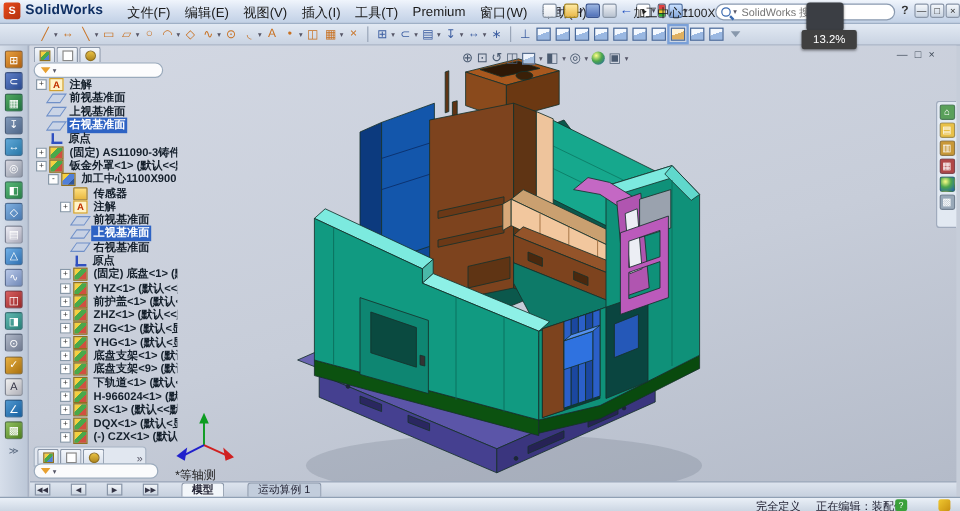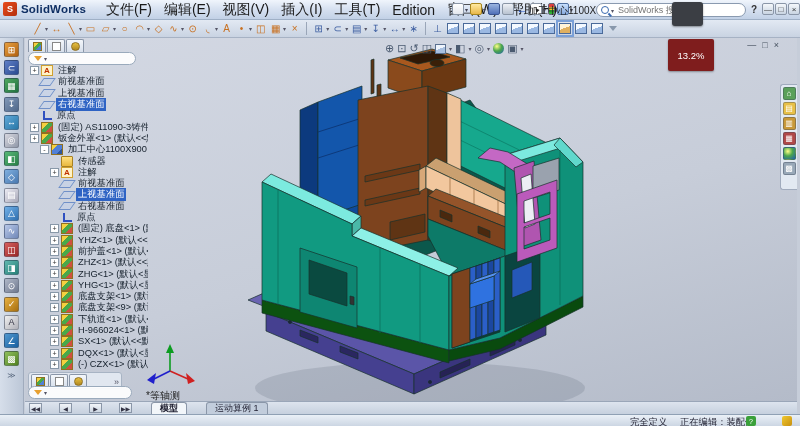--- a/index.html
+++ b/index.html
@@ -9,21 +9,21 @@
   .abs{position:absolute;}
 
   
   .titlebar{left:0;top:0;width:800px;height:20px;
     background:linear-gradient(#f0f5fc,#d8e2f1 45%,#c2d1e6);border-bottom:1px solid #9fb0c6;}
   .logo{left:3px;top:2px;display:flex;align-items:center;gap:4px;}
   .logo-sq{width:14px;height:14px;background:linear-gradient(135deg,#e84b1c,#b4300e);border-radius:2px;
     color:#fff;font-weight:bold;font-size:9px;display:flex;align-items:center;justify-content:center;}
   .logo-tx{font-weight:bold;font-size:11.5px;color:#0f2f63;letter-spacing:.2px;}
   #menus{left:100px;top:0;height:20px;display:flex;align-items:center;}
-  .menu-item{padding:0 6px;font-size:14px;cursor:default;}
+  .menu-item{padding:0 6px;font-size:11px;cursor:default;}
   #quick{left:452px;top:3px;display:flex;align-items:center;gap:2px;}
   .qiw{display:inline-flex;align-items:center;gap:1px;}
   .qi{width:12px;height:12px;border-radius:2px;display:inline-flex;align-items:center;justify-content:center;font-size:8px;}
   .qi-new{background:linear-gradient(#fff,#e4e8ee);border:1px solid #8a96a6;}
   .qi-open{background:linear-gradient(#ffe9a0,#e8b84a);border:1px solid #a8861e;}
   .qi-save{background:linear-gradient(#9ab4e0,#5070b8);border:1px solid #3a5490;}
   .qi-print{background:linear-gradient(#eef1f6,#b8c2d0);border:1px solid #8a96a6;}
   .qi-undo{color:#2050c0;font-size:11px;font-weight:bold;}
   .qi-select{background:#fff;border:1px solid #8a96a6;color:#222;}
   .qi-select::after{content:"▲";font-size:7px;transform:rotate(-38deg);display:block;}
@@ -93,38 +93,38 @@
   .pti-1{background:#fff;border:1px solid #888;}
   .pti-2{background:linear-gradient(#e8c040,#b08820);border-radius:50%;border:1px solid #907020;}
   .filterrow{left:28px;top:52px;width:108px;height:13px;background:rgba(255,255,255,.92);
     border:1px solid #9aaabc;border-radius:7px;display:flex;align-items:center;padding:0 5px;gap:2px;}
   .fcaret{font-size:6px;color:#556;}
   .tree{left:28px;top:65px;width:120px;height:306px;overflow:hidden;}
   .trow{display:flex;align-items:center;height:11.3px;white-space:nowrap;cursor:default;}
   .exp{width:9px;height:9px;border:1px solid #8898a8;background:#fff;font-size:7px;line-height:7px;
     text-align:center;color:#333;margin-right:2px;flex:none;}
   .expsp{width:11px;flex:none;}
-  .ttxt{font-size:9.3px;color:#15202c;padding:0 2px;overflow:hidden;}
+  .ttxt{font-size:9.3px;color:#15202c;padding:0 2px;overflow:hidden;font-weight:bold;}
   .trow.sel .ttxt{background:#2e63c4;color:#fff;}
   .tic{width:12px;height:11px;margin-right:3px;flex:none;}
   .tic-ann{background:#fff3c8;border:1px solid #d0a030;color:#c03000;font-size:8px;line-height:9px;text-align:center;font-weight:bold;}
   .tic-plane{width:12px;height:8px;border:1px solid #7090c8;transform:skewX(-35deg);background:rgba(190,210,240,.35);}
   .tic-origin{width:9px;height:9px;border-left:2px solid #3050c0;border-bottom:2px solid #3050c0;margin-left:2px;}
   .tic-part{background:linear-gradient(135deg,#f5d040 0 34%,#4aa84a 34% 64%,#d05040 64%);border:1px solid #907020;}
   .tic-asm{background:linear-gradient(135deg,#f5d040 0 30%,#5080d8 30% 70%,#30569a 70%);border:1px solid #907020;}
   .tic-folder{background:linear-gradient(#ffe080,#e8b840);border:1px solid #a88020;border-radius:1px;}
   .minitabs{left:28px;top:372px;display:flex;align-items:flex-end;gap:1px;background:rgba(230,236,244,.85);
     padding:1px 2px;border:1px solid #a8b4c4;border-radius:3px 3px 0 0;}
   .more{font-size:9px;color:#556;margin-left:26px;}
   .minifilter{left:28px;top:386px;width:104px;height:13px;background:rgba(255,255,255,.92);
     border:1px solid #9aaabc;border-radius:7px;display:flex;align-items:center;padding:0 5px;gap:2px;}
 
   
   .ovl-dark{left:672px;top:2px;width:31px;height:24px;background:#3b3e44;border-radius:3px;box-shadow:0 1px 2px rgba(0,0,0,.4);}
-  .ovl-blue{left:668px;top:39px;width:46px;height:32px;background:#7f1d1d;border-radius:2px;
+  .ovl-blue{left:668px;top:25px;width:46px;height:16px;background:#404040;border-radius:2px;
     color:#fff;font-size:9.5px;display:flex;align-items:center;justify-content:center;box-shadow:0 1px 2px rgba(0,0,0,.35);}
   .watermark{left:94px;top:22px;display:flex;align-items:flex-start;gap:6px;pointer-events:none;}
   .wm-text{font-size:33px;font-weight:bold;color:#f57b20;letter-spacing:1px;line-height:44px;}
   .netbadge{left:695px;top:330px;}
 
   
   .motionbar{left:25px;top:401px;width:772px;height:13px;
     background:linear-gradient(#dde4ee,#c6d0de);border-top:1px solid #9aa6b8;
     display:flex;align-items:center;padding-left:4px;gap:17px;}
   .navb{width:13px;height:10px;background:linear-gradient(#f2f5f9,#ccd6e2);border:1px solid #8a96a8;
@@ -146,21 +146,21 @@
   <div class="abs logo">
     <span class="logo-sq">S</span>
     <span class="logo-tx">SolidWorks</span>
   </div>
   <div class="abs" id="menus">
       <span class="menu-item">文件(F)</span>
       <span class="menu-item">编辑(E)</span>
       <span class="menu-item">视图(V)</span>
       <span class="menu-item">插入(I)</span>
       <span class="menu-item">工具(T)</span>
-      <span class="menu-item">Edition</span>
+      <span class="menu-item">Premium</span>
       <span class="menu-item">窗口(W)</span>
       <span class="menu-item">帮助(H)</span>
     </div>
   <div class="abs" id="quick">
       <span class="qiw">
         <span class="qi qi-new"></span>
         <span class="qcaret">▾</span>
       </span>
       <span class="qiw">
         <span class="qi qi-open"></span>

